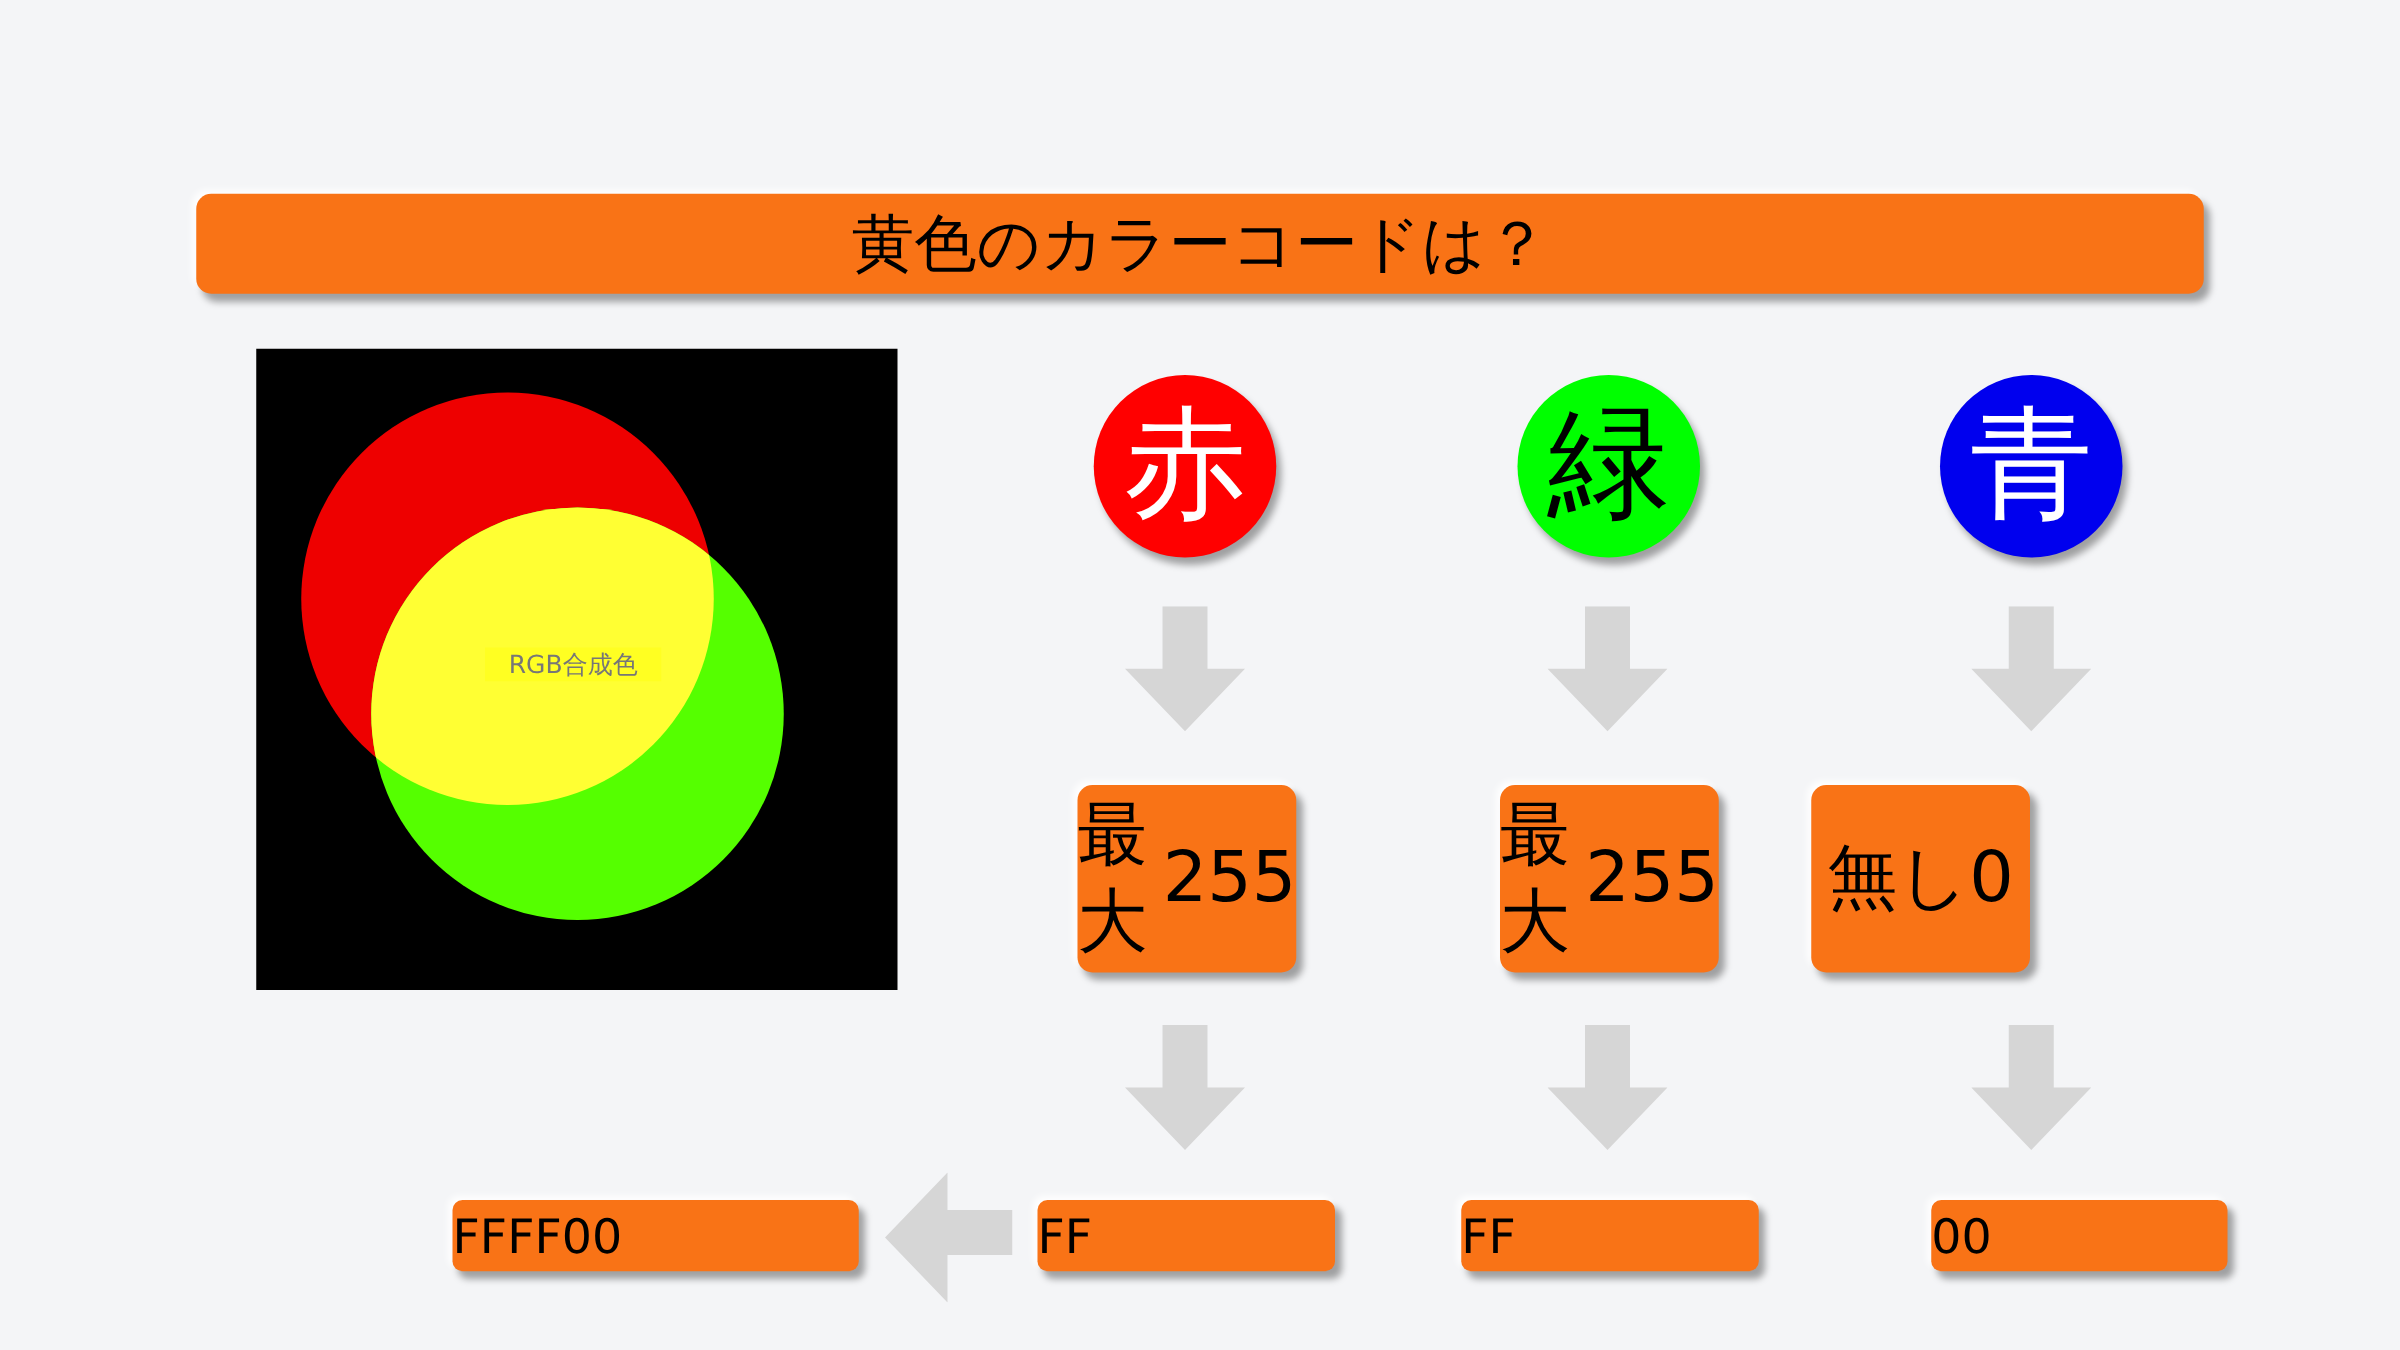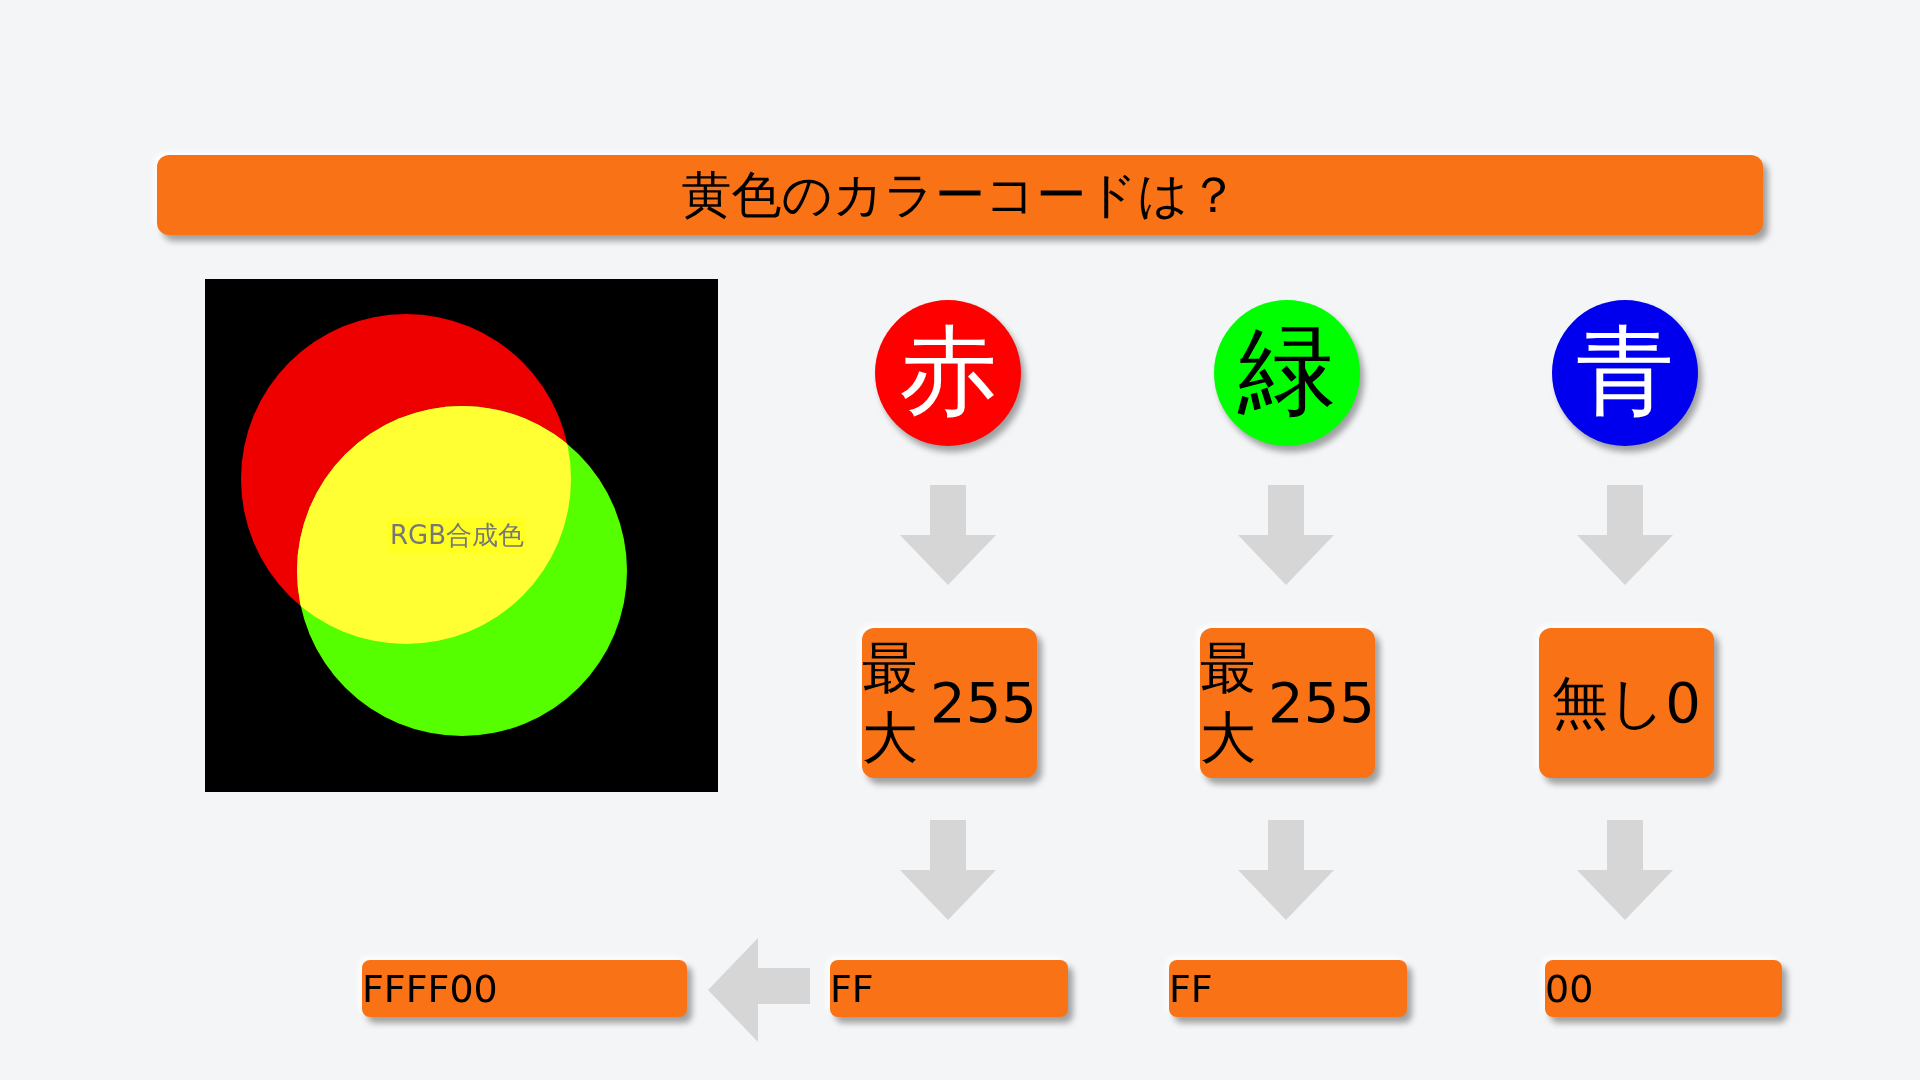--- a/index.html
+++ b/index.html
@@ -4,21 +4,21 @@
 <style>
   html, body { margin:0; padding:0; }
   body { width:1920px; height:1080px; background:#f4f5f7; position:relative; overflow:hidden;
          font-family:"DejaVu Sans","Liberation Sans",sans-serif; color:#000; }
   .card { position:absolute; background:#f97316; border-radius:12px;
           box-shadow: 5px 6px 6px rgba(0,0,0,0.35), -3px -3px 6px rgba(255,255,255,0.95); }
   .title { left:157px; top:155px; width:1606px; height:80px; display:flex; align-items:center; justify-content:center;
            font-size:50px; }
   .rgbimg { position:absolute; left:205px; top:279px; width:513px; height:513px; background:#000; overflow:hidden; }
   .disc { position:absolute; border-radius:50%; }
-  .rgb-label { position:absolute; left:388px; top:518px; font-size:26px; color:#777; background:#ffff22; padding:0 2px; }
+  .rgb-label { position:absolute; left:388px; top:518px; font-size:20px; color:#777; background:#ffff22; padding:0 19px; }
   .circle { position:absolute; width:146px; height:146px; border-radius:50%; top:300px; display:flex; align-items:center; justify-content:center;
             font-size:98px; box-shadow:4px 6px 6px rgba(0,0,0,0.35); }
   .arrow-down { position:absolute; width:96px; height:105px; }
   .vbox { position:absolute; top:628px; width:175px; height:150px; display:flex; align-items:center; justify-content:center; font-size:56px; line-height:70px; }
   .hbox { position:absolute; top:960px; height:57px; display:flex; align-items:center; justify-content:flex-start; font-size:38px; border-radius:8px; }
   .note { position:absolute; left:540px; top:808px; font-size:35px; line-height:43px; }
   .arrow-left { position:absolute; left:708px; top:938px; width:102px; height:104px; }
 </style>
 </head>
 <body>
@@ -57,21 +57,21 @@
   </svg>
 
 <div class="card vbox" style="left:862px;">
   <span>最大</span>
   <span>255</span>
 </div>
 <div class="card vbox" style="left:1200px;">
   <span>最大</span>
   <span>255</span>
 </div>
-<div class="card vbox" style="left:1539px;">
+<div class="card vbox" style="left:1449px;">
   <span>無し</span>
   <span>0</span>
 </div>
 
 <svg class="arrow-down" style="left:900px;top:820px;" viewBox="0 0 96 105">
     <polygon points="30,0 66,0 66,50 96,50 48,100 0,50 30,50" fill="#d6d6d6"></polygon>
   </svg>
 <svg class="arrow-down" style="left:1238px;top:820px;" viewBox="0 0 96 105">
     <polygon points="30,0 66,0 66,50 96,50 48,100 0,50 30,50" fill="#d6d6d6"></polygon>
   </svg>

